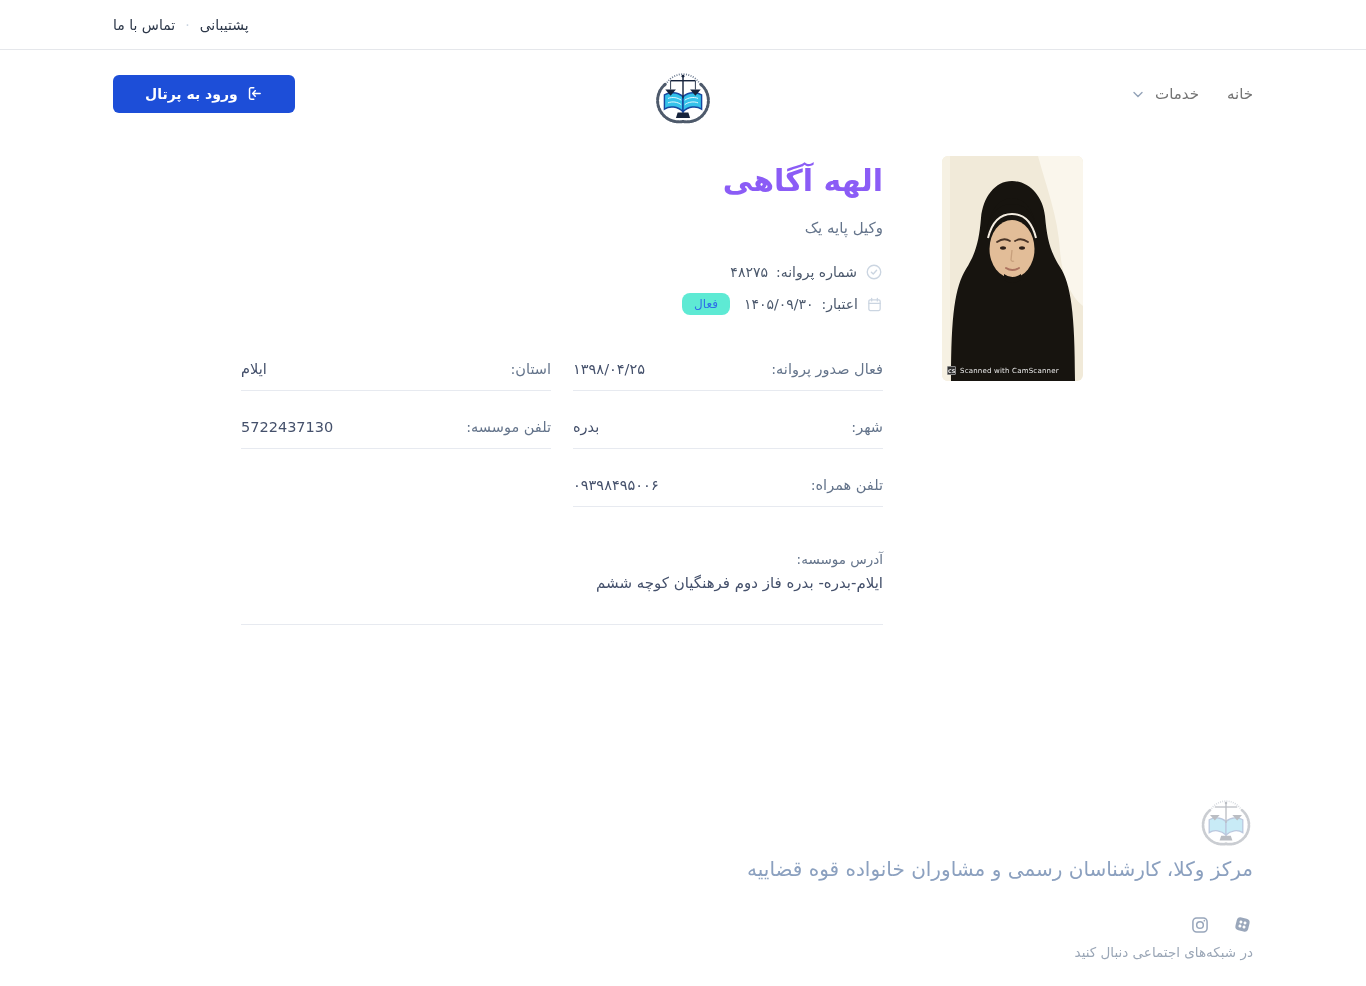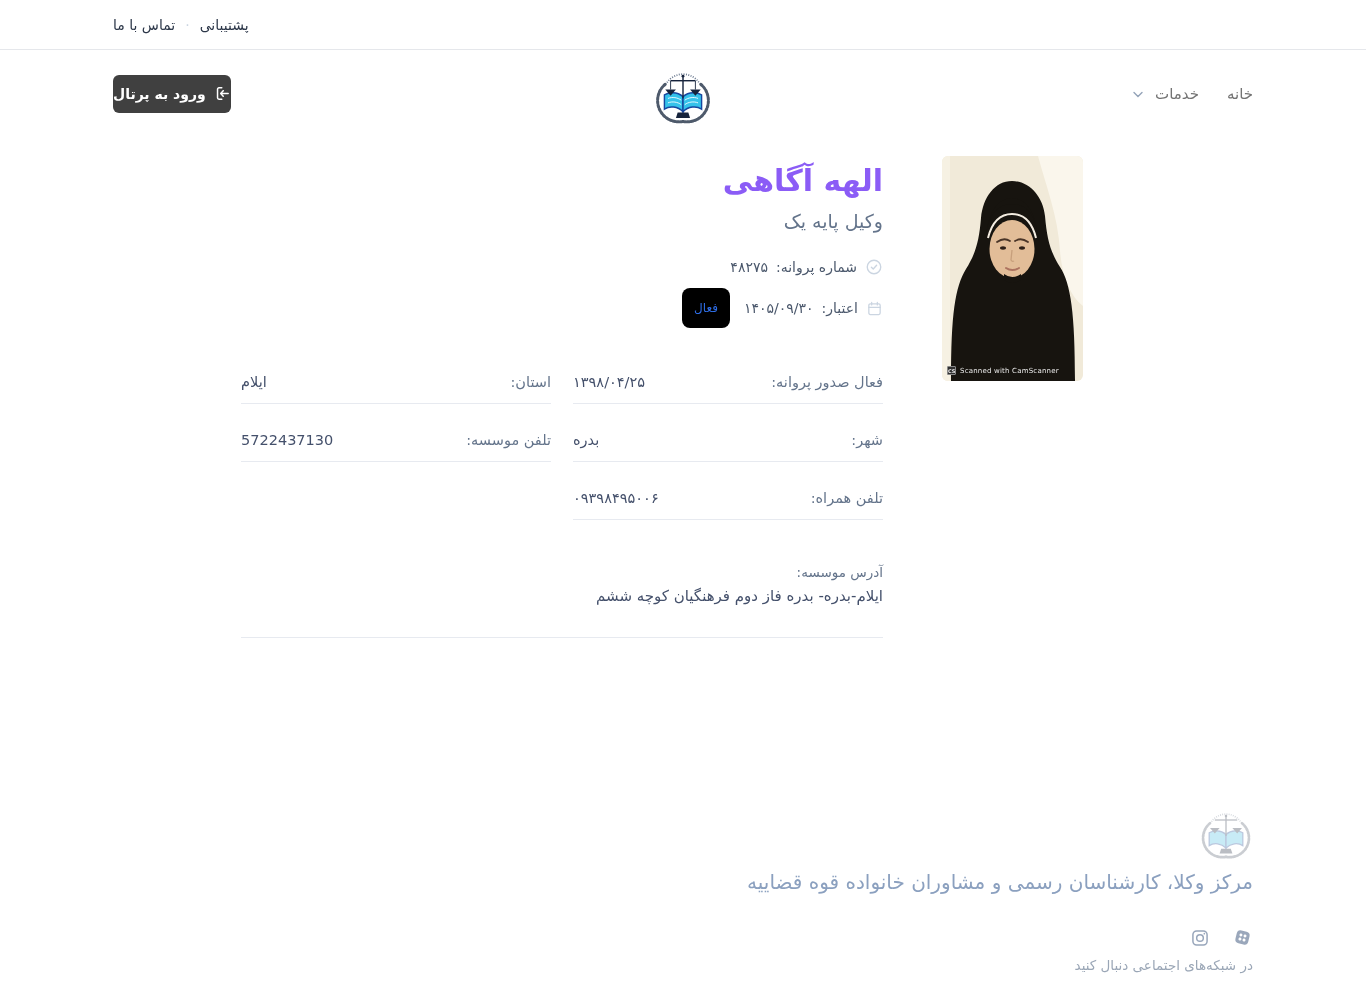--- a/index.html
+++ b/index.html
@@ -21,48 +21,48 @@
 
   
   .header { height:87px; background:#fff; }
   .header-inner { position:relative; height:100%; display:flex; align-items:center; justify-content:space-between; }
   .nav { display:flex; align-items:center; gap:28px; }
   .nav a { font-size:15px; color:#737373; text-decoration:none; cursor:pointer; display:flex; align-items:center; gap:12px; }
   .nav .chev { display:inline-flex; margin-top:2px; }
   .logo-center { position:absolute; right:50%; transform:translateX(50%); top:50%; margin-top:-31px; width:54px; height:62px; }
   .login-btn {
     display:flex; align-items:center; gap:8px;
-    background:#404040; color:#fff; border:none; border-radius:6px;
-    height:38px; padding:0 0; font-size:14px; font-weight:600;
+    background:#1d4ed8; color:#fff; border:none; border-radius:6px;
+    height:38px; padding:0 32px; font-size:14px; font-weight:600;
     font-family:inherit; cursor:pointer;
   }
 
   
   main { margin-top:19px; }
   .profile { width:842px; margin-left:auto; margin-right:170px; display:flex; gap:59px; }
   .photo-wrap { width:141px; height:225px; flex:0 0 141px; position:relative; overflow:hidden; border-radius:6px; }
   .photo-wrap svg { display:block; }
   .watermark {
     position:absolute; left:5px; bottom:6px; direction:ltr;
     display:flex; align-items:center; gap:4px;
   }
   .wm-box { width:9px; height:9px; background:#2f2f2f; border:1px solid #888; border-radius:1px;
     color:#eee; font-size:5px; line-height:8px; text-align:center; font-weight:700; }
   .wm-text { color:#ececec; font-size:7px; letter-spacing:.2px; }
 
   .info { flex:1; min-width:0; }
   .prof-name { font-size:30px; font-weight:700; color:#8b5cf6; line-height:1.2; margin-top:7px; }
-  .prof-title { font-size:19px; color:#64748b; margin-top:11px; }
+  .prof-title { font-size:15px; color:#64748b; margin-top:20px; }
   .meta { margin-top:26px; display:flex; flex-direction:column; gap:12px; }
   .meta-row { display:flex; align-items:center; gap:8px; font-size:14px; color:#4b586c; }
   .meta-row .mlabel { color:#4b586c; }
   .meta-row .mvalue { color:#4b586c; }
   .badge {
-    background:#000000; color:#2e6ee8; font-size:12px; font-weight:500;
-    border-radius:8px; padding:14px 12px; margin-right:6px; line-height:1;
+    background:#5eead4; color:#2e6ee8; font-size:12px; font-weight:500;
+    border-radius:8px; padding:5px 12px; margin-right:6px; line-height:1;
   }
 
   
   .details { margin-top:46px; }
   .dgrid { display:grid; grid-template-columns:310px 310px; column-gap:22px; row-gap:28px; }
   .cell { display:flex; justify-content:space-between; align-items:baseline;
     border-bottom:1px solid #e7eaf0; padding-bottom:13px; }
   .cell.empty { border-bottom:none; }
   .flabel { font-size:14.5px; color:#64748b; }
   .fvalue { font-size:14.5px; color:#44506b; }

